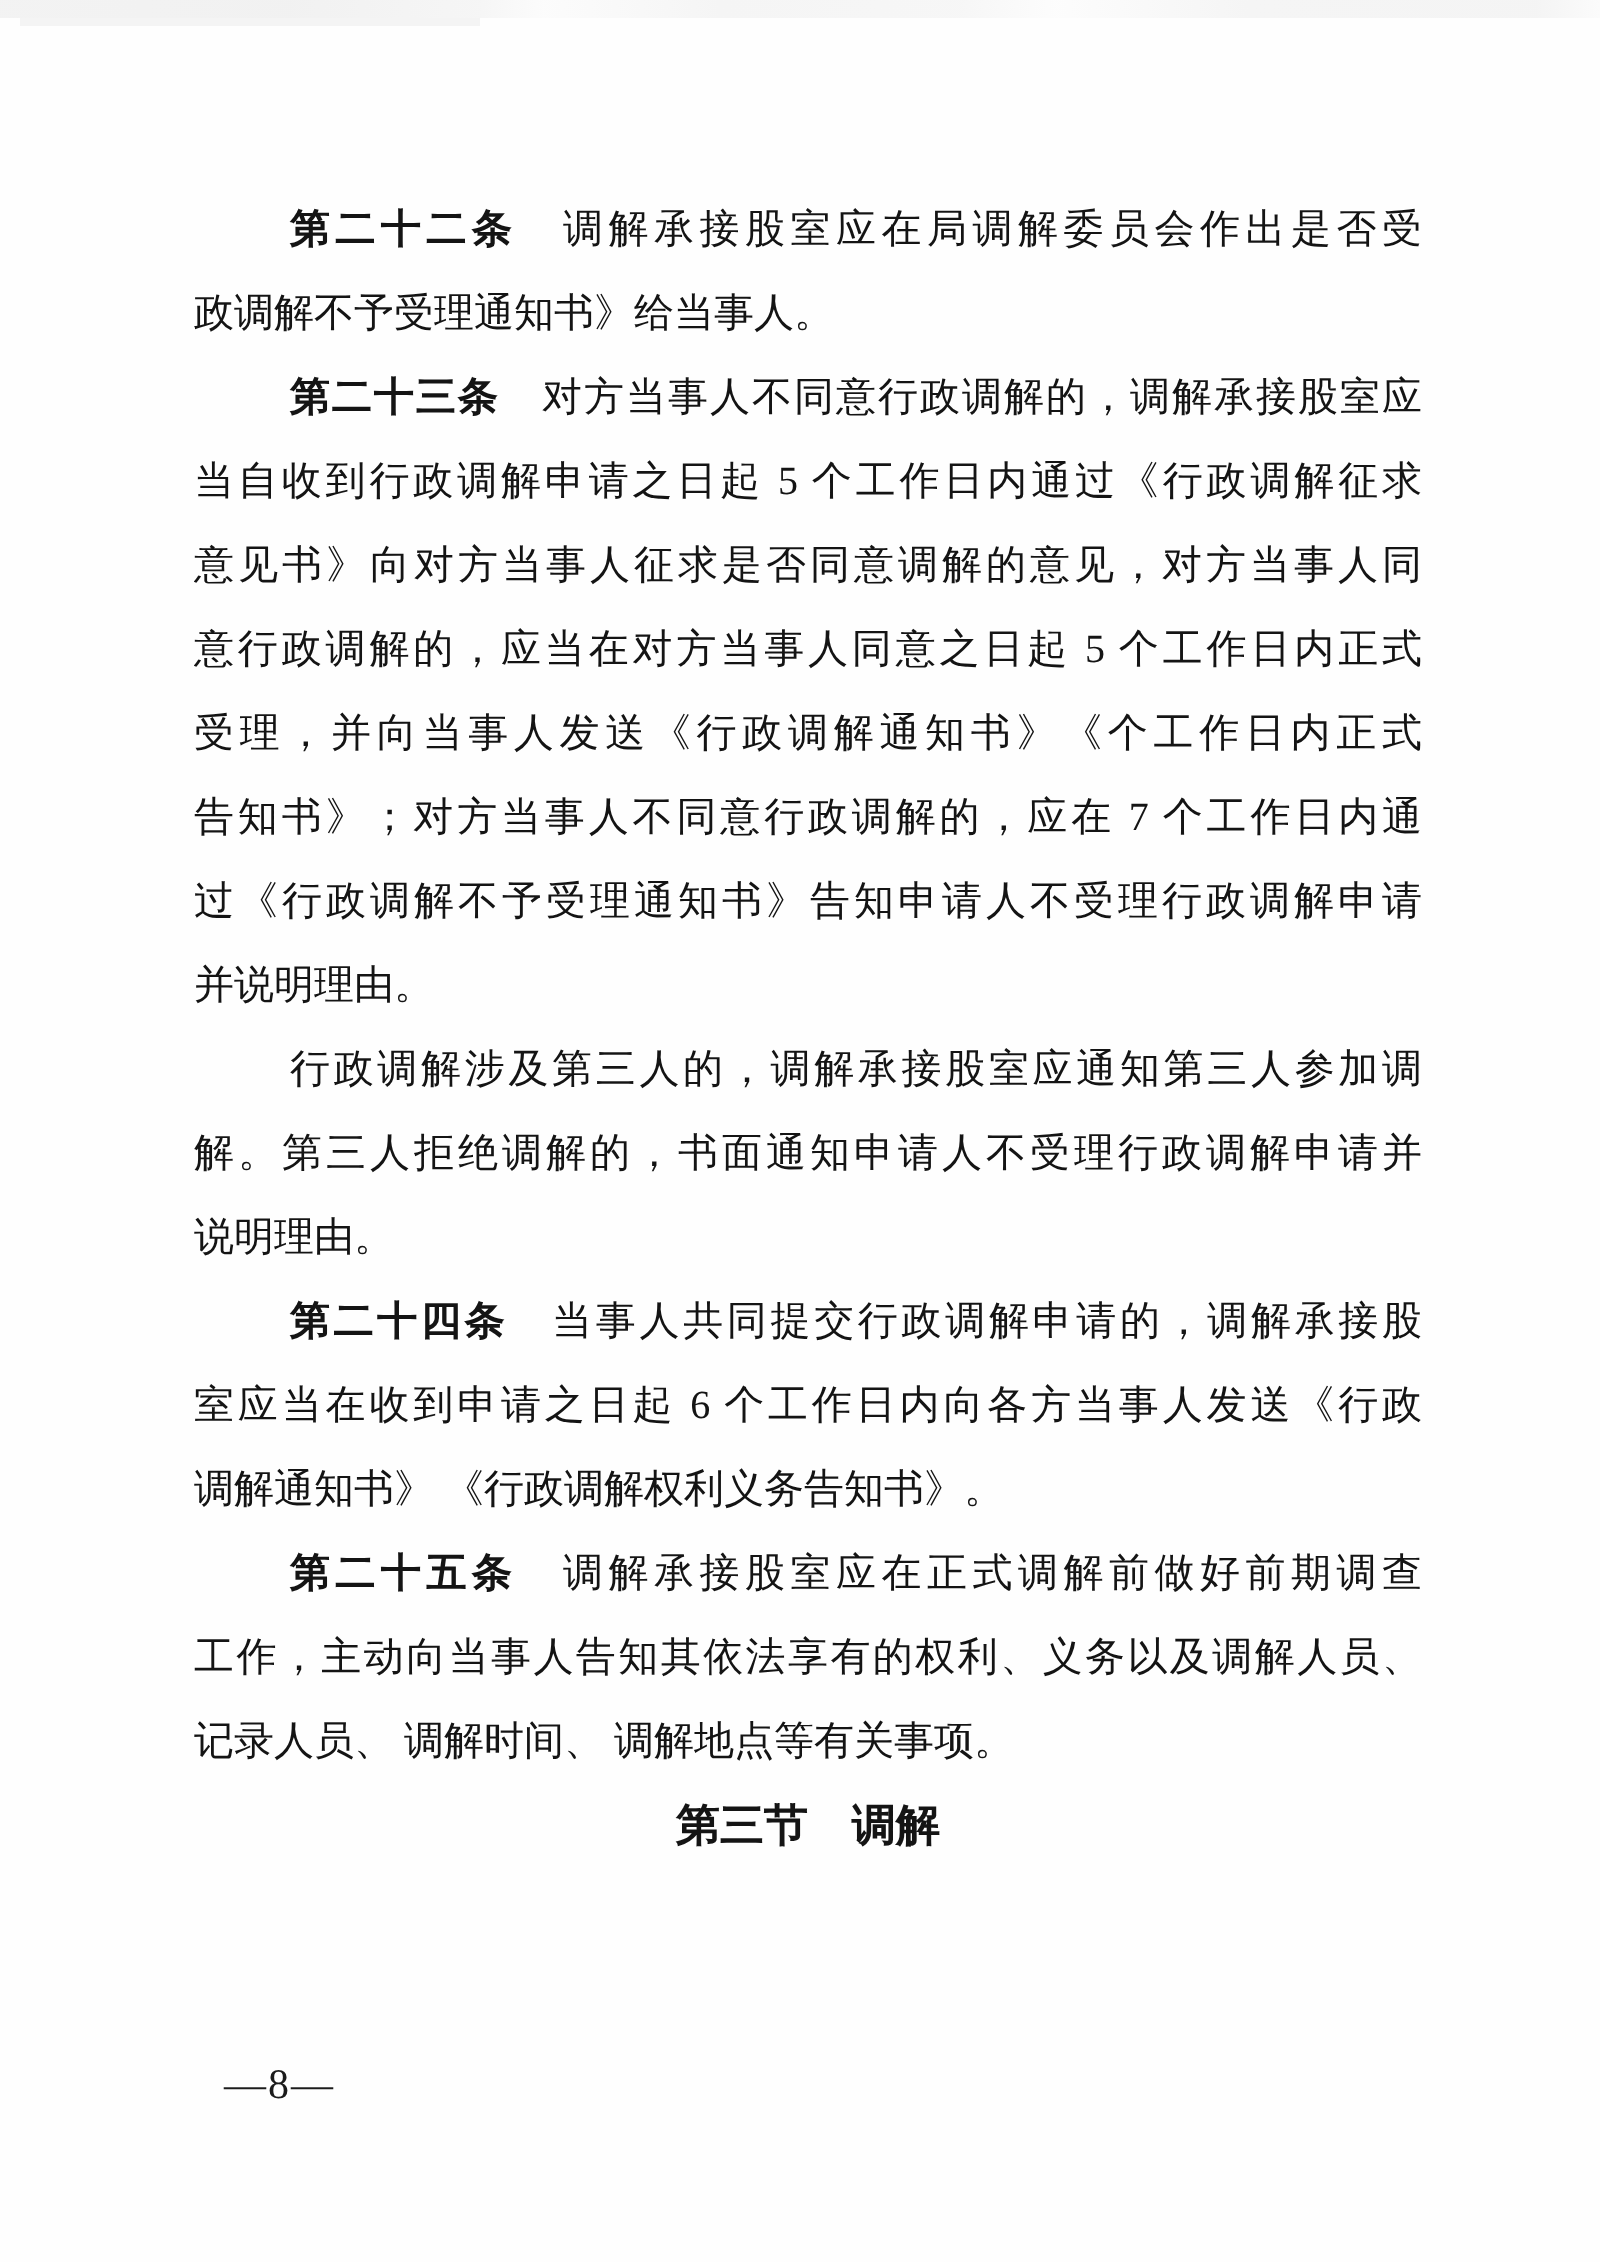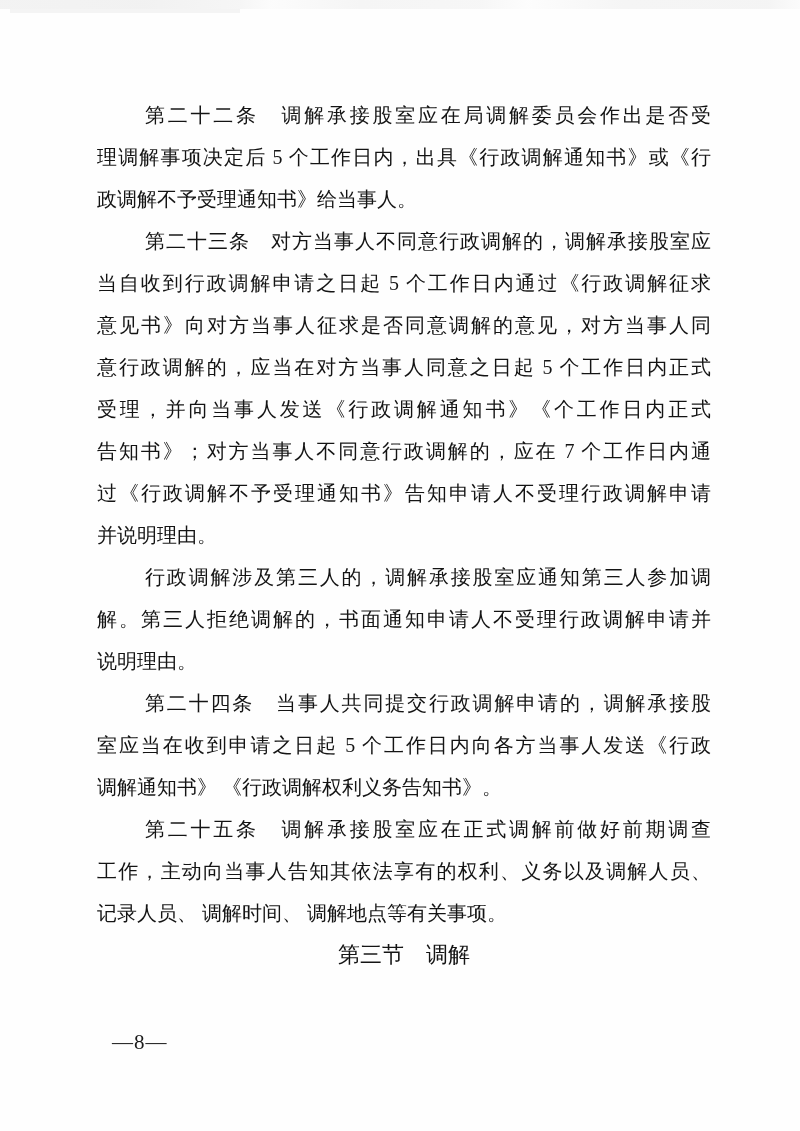--- a/index.html
+++ b/index.html
@@ -51,54 +51,53 @@
     overflow: hidden;
   }
   .line.justify { text-align-last: justify; }
   .line.indent { text-indent: 48px; }
   .line.center {
     text-align: left;
     text-align-last: center;
     font-weight: bold;
     font-size: 22px;
   }
-  .bold { font-weight: normal; }
+  .bold { font-weight: bold; }
   .page-number {
     position: absolute;
     left: 112px;
     top: 1030px;
     font-size: 21px;
     letter-spacing: 1px;
     color: #1b1b1b;
   }
 </style>
 </head>
 <body>
 
 <div class="page">
   <div class="scan-top"></div>
   <div class="scan-top-2"></div>
 
   <div class="content">
       <div class="line indent justify"><span class="bold">第二十二条</span><span>　调解承接股室应在局调解委员会作出是否受</span></div>
-      <div class="line justify"><span>理调解事项决定后 5 个工作日内，出具《行政调解通知书》或《行</span></div>
       <div class="line"><span>政调解不予受理通知书》给当事人。</span></div>
       <div class="line indent justify"><span class="bold">第二十三条</span><span>　对方当事人不同意行政调解的，调解承接股室应</span></div>
       <div class="line justify"><span>当自收到行政调解申请之日起 5 个工作日内通过《行政调解征求</span></div>
       <div class="line justify"><span>意见书》向对方当事人征求是否同意调解的意见，对方当事人同</span></div>
       <div class="line justify"><span>意行政调解的，应当在对方当事人同意之日起 5 个工作日内正式</span></div>
       <div class="line justify"><span>受理，并向当事人发送《行政调解通知书》《个工作日内正式</span></div>
       <div class="line justify"><span>告知书》；对方当事人不同意行政调解的，应在 7 个工作日内通</span></div>
       <div class="line justify"><span>过《行政调解不予受理通知书》告知申请人不受理行政调解申请</span></div>
       <div class="line"><span>并说明理由。</span></div>
       <div class="line indent justify"><span>行政调解涉及第三人的，调解承接股室应通知第三人参加调</span></div>
       <div class="line justify"><span>解。第三人拒绝调解的，书面通知申请人不受理行政调解申请并</span></div>
       <div class="line"><span>说明理由。</span></div>
       <div class="line indent justify"><span class="bold">第二十四条</span><span>　当事人共同提交行政调解申请的，调解承接股</span></div>
-      <div class="line justify"><span>室应当在收到申请之日起 5 个工作日内向各方当事人发送《行政</span></div>
+      <div class="line justify"><span>室应当在收到申请之日起 6 个工作日内向各方当事人发送《行政</span></div>
       <div class="line"><span>调解通知书》 《行政调解权利义务告知书》。</span></div>
       <div class="line indent justify"><span class="bold">第二十五条</span><span>　调解承接股室应在正式调解前做好前期调查</span></div>
       <div class="line justify"><span>工作，主动向当事人告知其依法享有的权利、义务以及调解人员、</span></div>
       <div class="line"><span>记录人员、 调解时间、 调解地点等有关事项。</span></div>
       <div class="line center"><span class="bold">第三节　调解</span></div>
     </div>
 
   <div class="page-number">—8—</div>
 </div>
 

